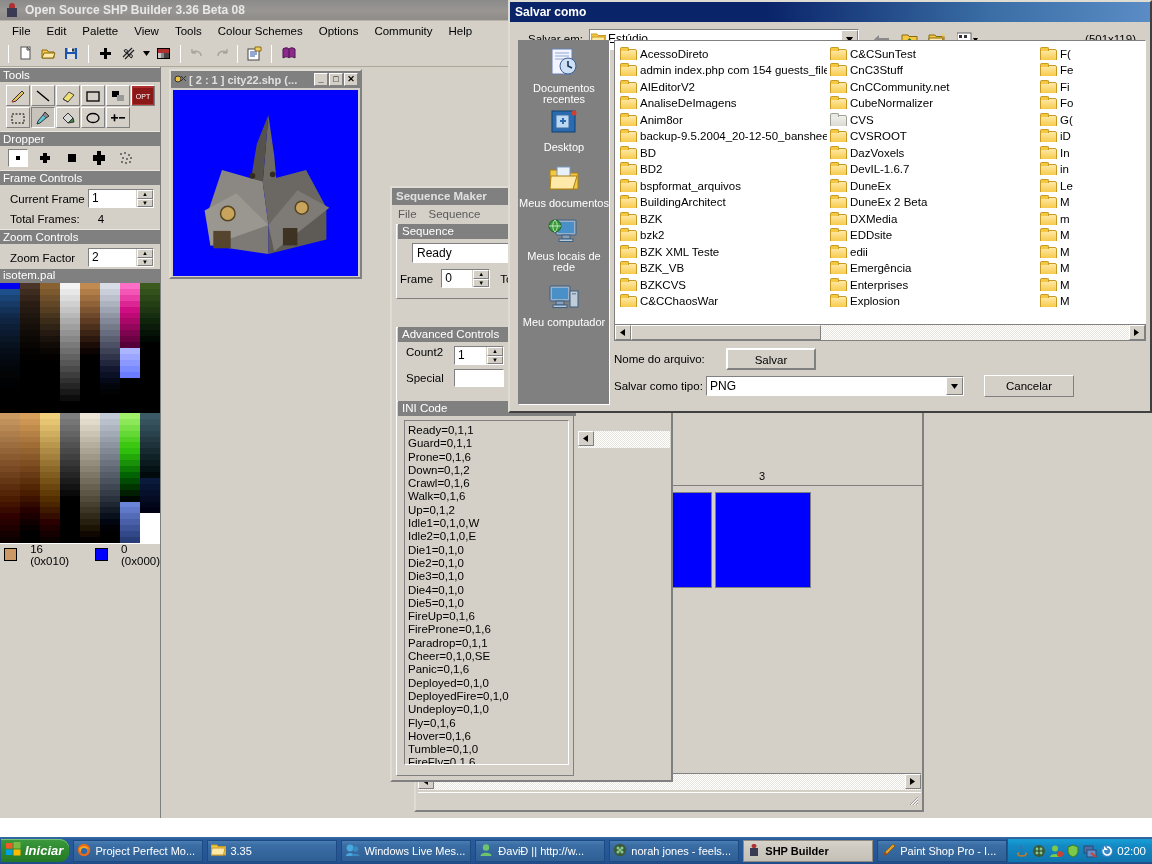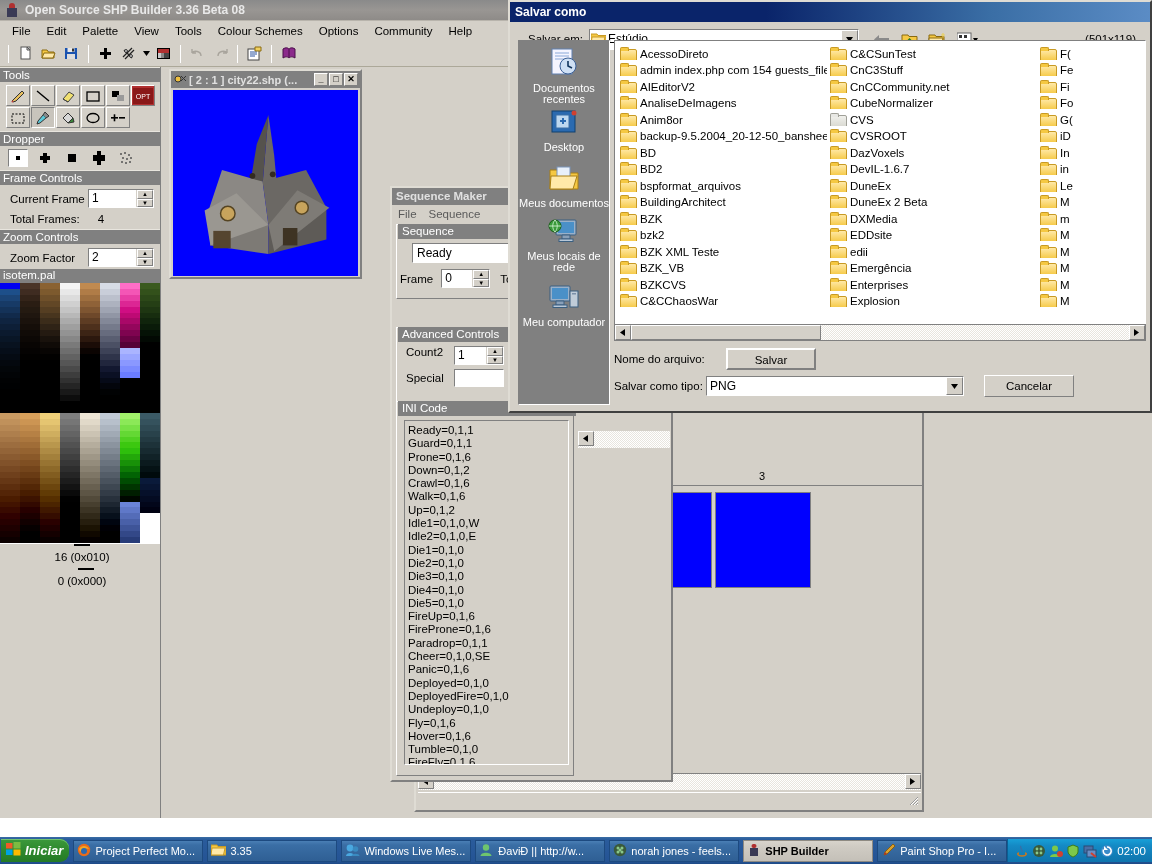--- a/index.html
+++ b/index.html
@@ -90,21 +90,21 @@
   .tf-row { display:flex; padding: 3px 6px 4px 10px; font-size:11.5px; }
   .tf-row .v { margin-left: 18px; }
 
   
   #pal-name { background:#808080; color:#fff; font-size:11.5px; height:14px;
               line-height:12px; padding-left:3px; }
   #palette { display:flex; height: 260px; width:161px; }
   .pal-col { width: 20px; display:flex; flex-direction:column; }
   .pal-cell { flex:1; }
   #pal-status { display:flex; align-items:center; height:22px; padding-left:4px;
-                gap:5px; font-size:11.5px; border-top:1px solid #fff;flex-direction:column;}
+                gap:13px; font-size:11.5px; border-top:1px solid #fff;}
   .swatch { width:16px; height:13px; border:1px solid #000; }
 
   
   #mdi {
     position: absolute; left: 161px; top: 67px; width: 991px; height: 751px;
     background: #d4d0c8; overflow: hidden;
   }
   
   #child-win {
     position:absolute; left: 8px; top: 2px; width: 193px; height: 210px;

